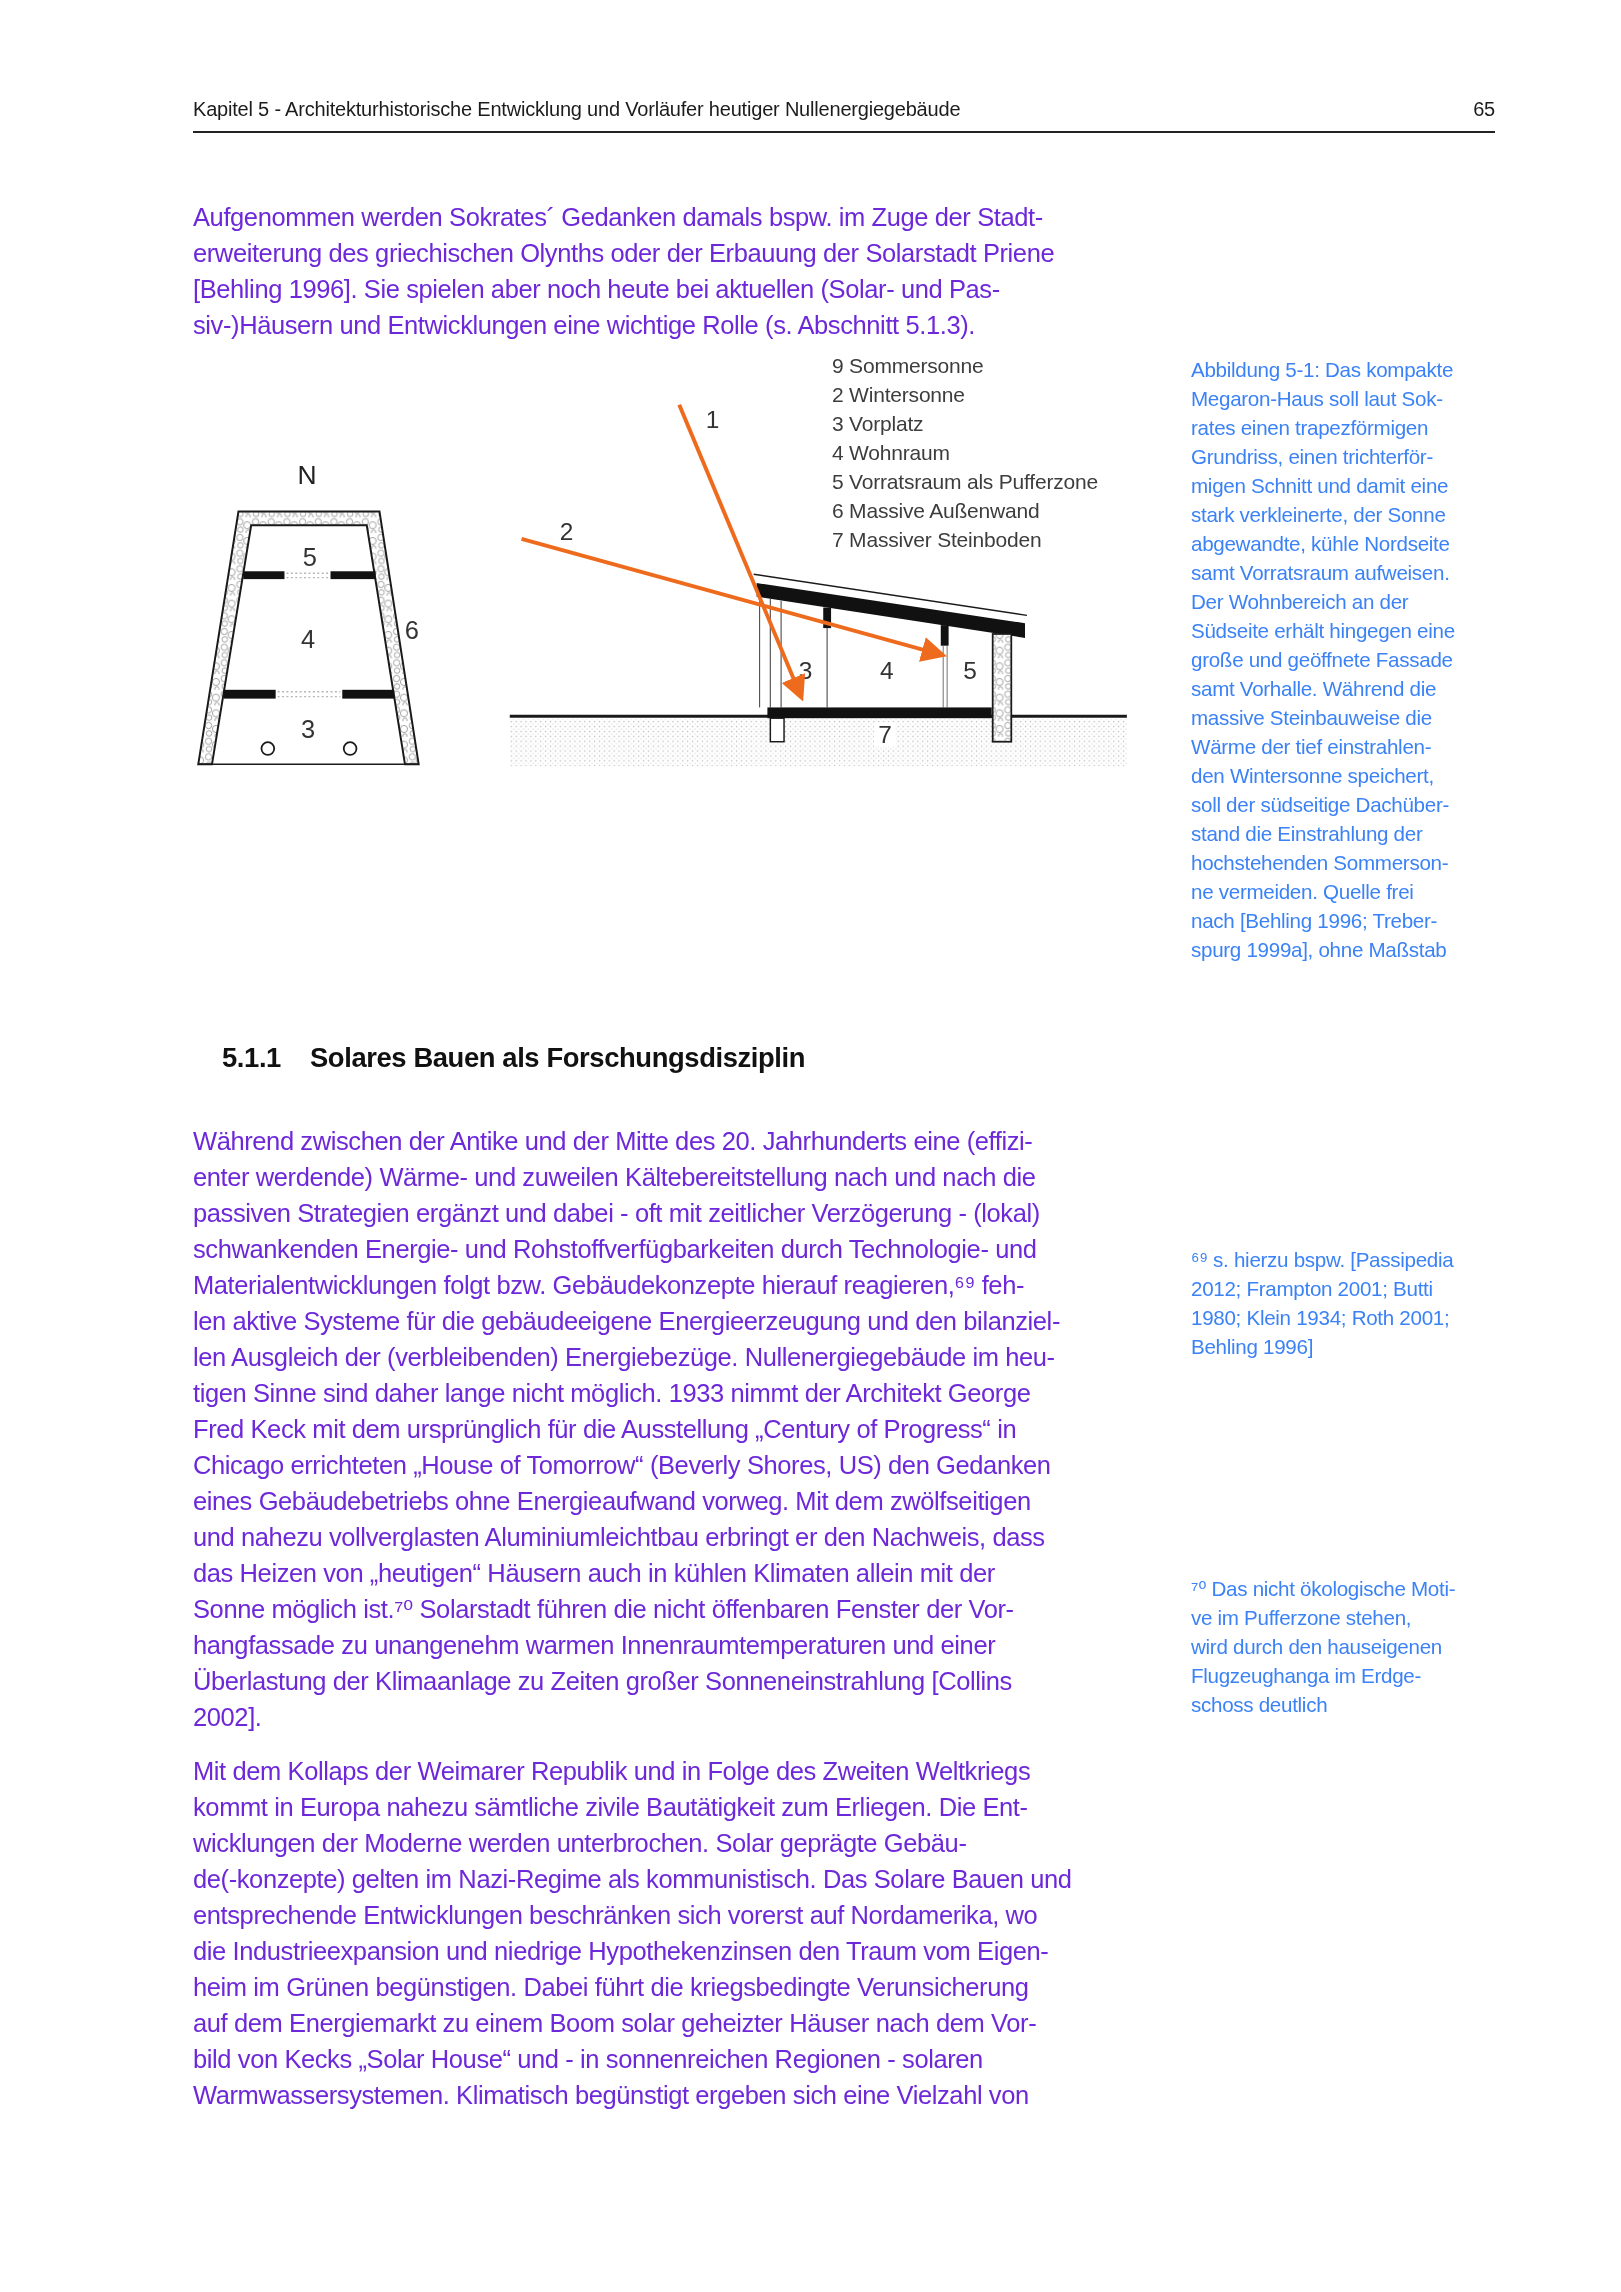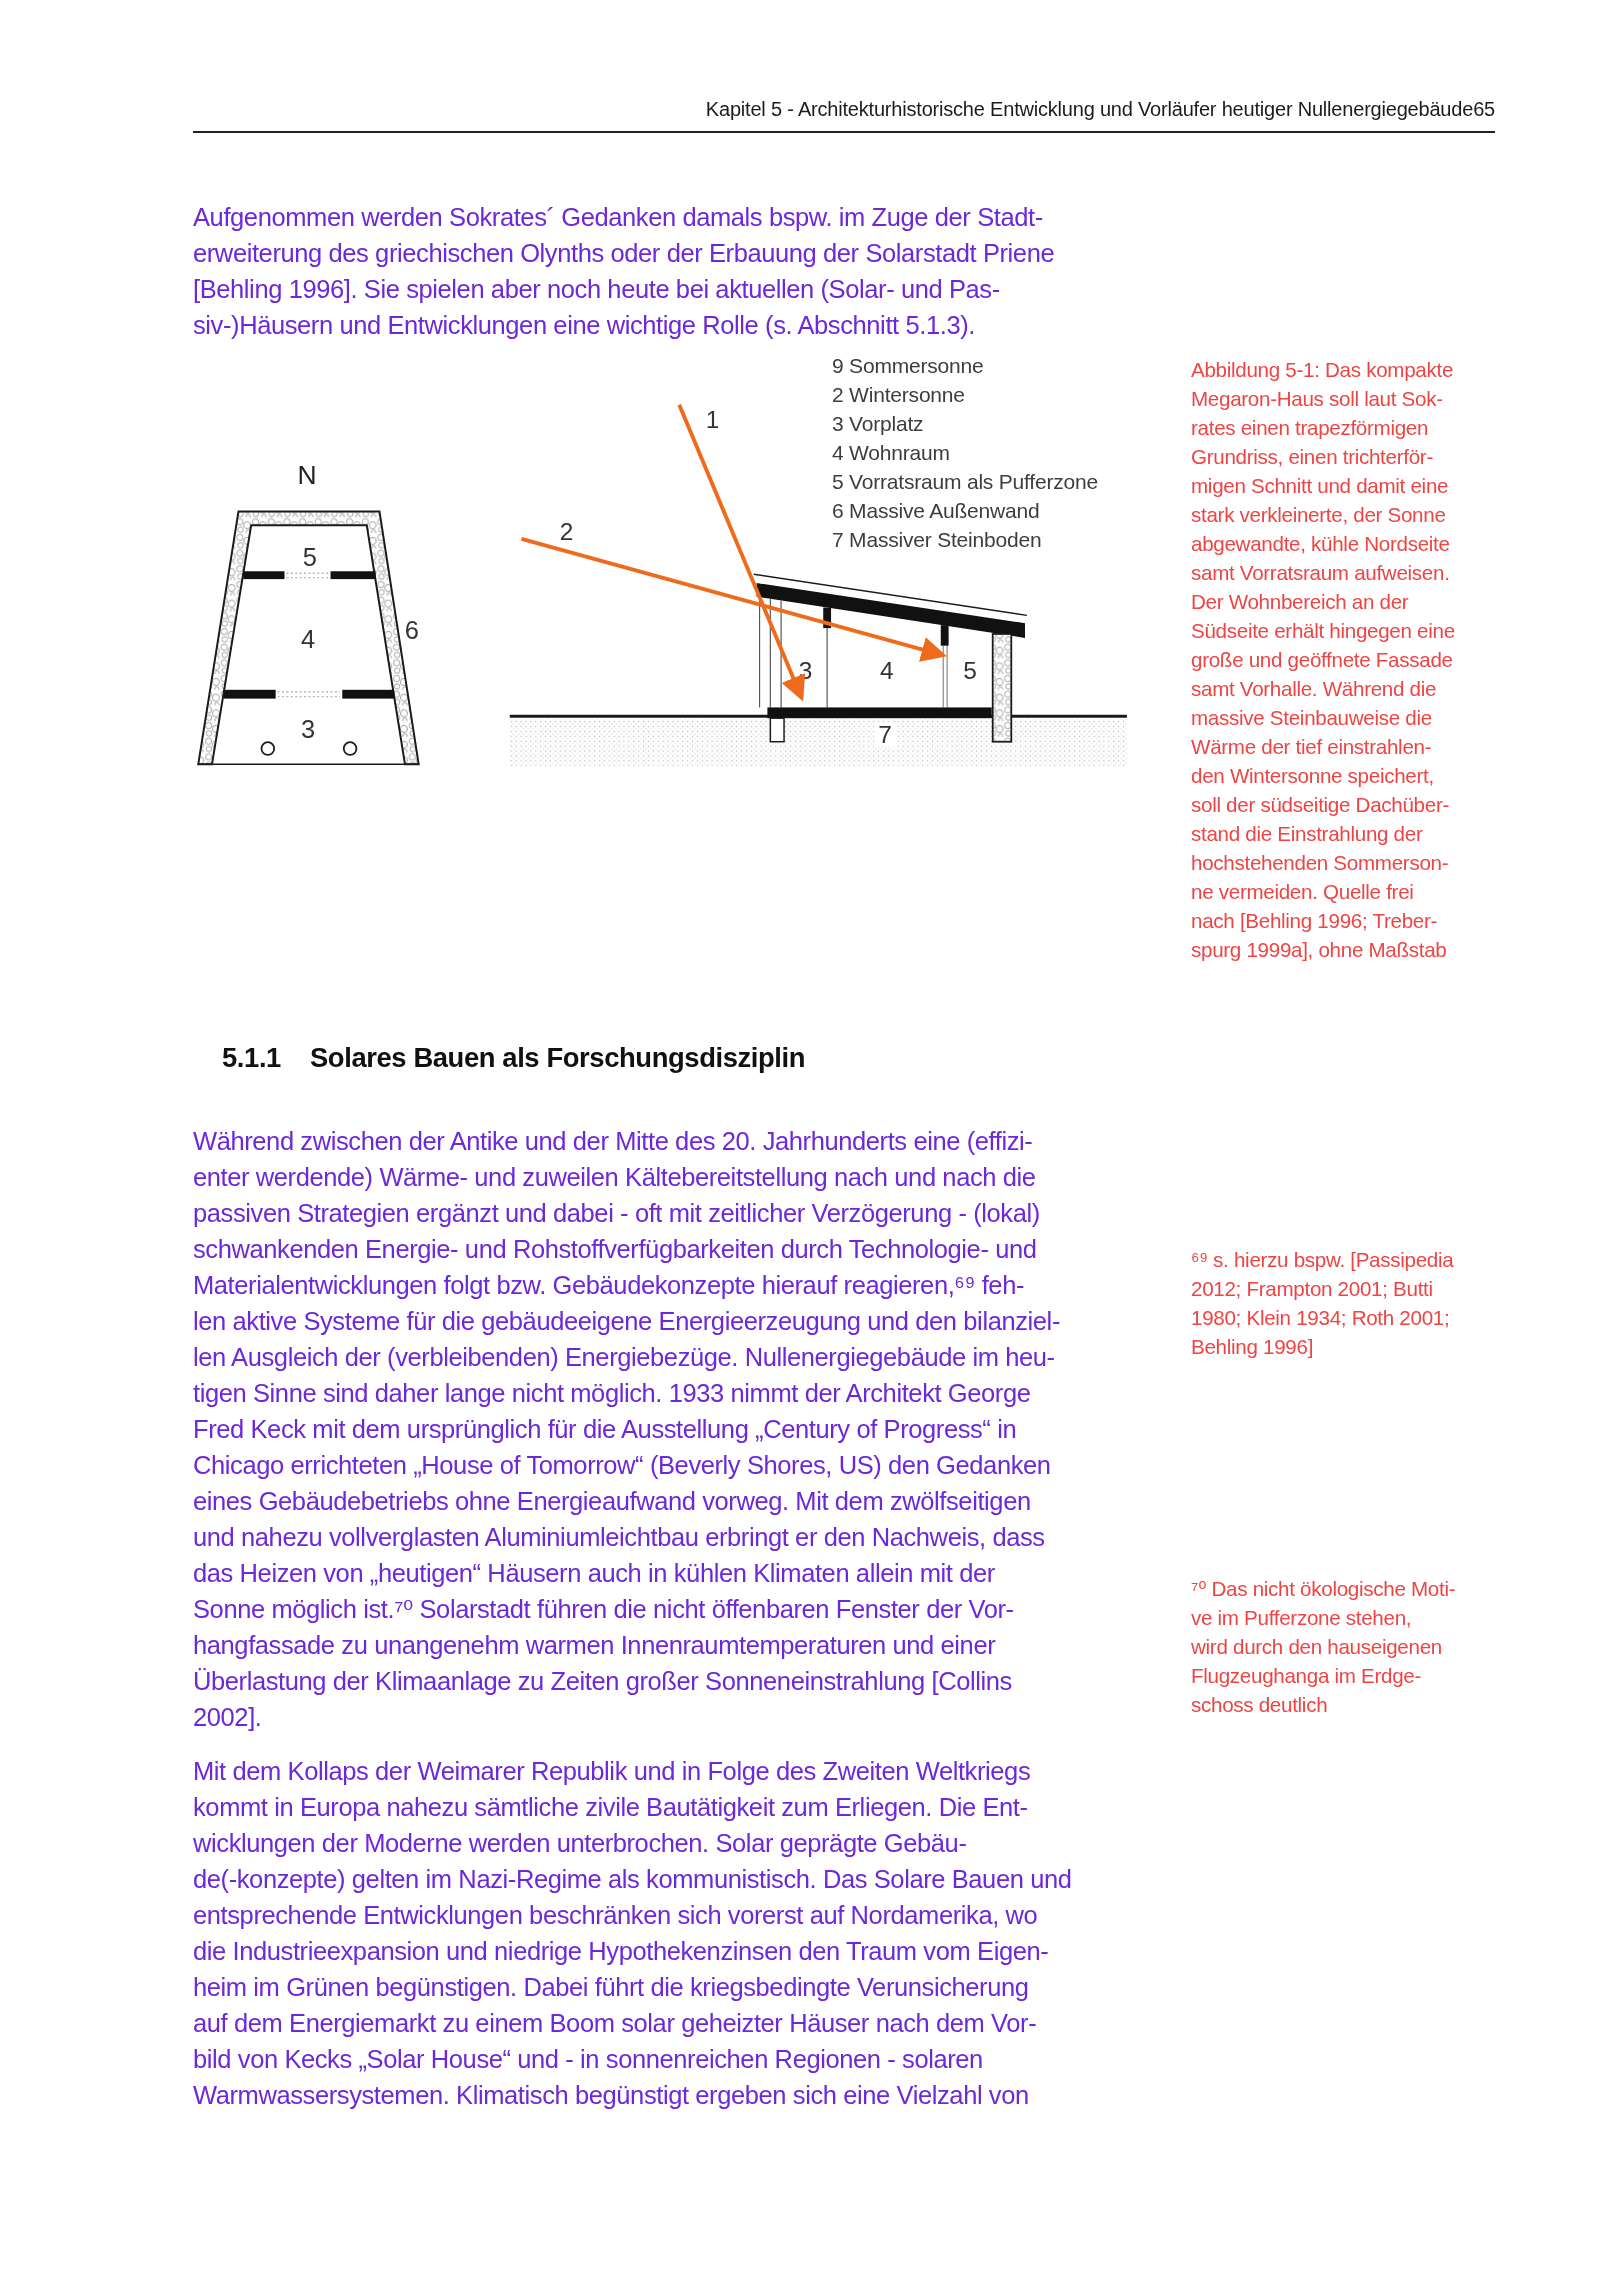--- a/index.html
+++ b/index.html
@@ -7,21 +7,21 @@
     position:relative;
     width:1621px;height:2293px;
     background:#ffffff;
     margin:0 auto;
     overflow:hidden;
     font-family:"Liberation Sans","DejaVu Sans",sans-serif;
     color:#151515;
   }
   .header{
     position:absolute;left:193px;top:98px;width:1302px;
-    display:flex;justify-content:flex-end;
+    display:flex;justify-content:space-between;
     font-size:20px;letter-spacing:-0.2px;color:#1c1c1c;
   }
   .rule{
     position:absolute;left:193px;top:131px;width:1302px;height:2px;background:#222;
   }
   .para{
     position:absolute;left:193px;
     font-size:25.5px;letter-spacing:-0.4px;color:#6d28d9;
   }
   .para .tline{line-height:36px;white-space:nowrap;}
@@ -35,21 +35,21 @@
   }
   .heading .secnum{display:inline-block;min-width:117px;text-align:center;}
   .figure-svg{position:absolute;left:191px;top:345px;}
   .legend{
     position:absolute;left:832px;top:351px;
     font-size:21px;letter-spacing:-0.2px;color:#3d3d3d;
   }
   .legend .tline{line-height:29px;white-space:nowrap;}
   .marginnote{
     position:absolute;left:1191px;width:323px;
-    font-size:20.6px;letter-spacing:-0.3px;color:#ef4444;
+    font-size:20.6px;letter-spacing:-0.3px;color:#3b82f6;
   }
   .marginnote .tline{line-height:29px;white-space:nowrap;}
   .caption{top:355px;}
   .fn69{top:1245px;}
   .fn70{top:1574px;}
   svg text{font-family:"Liberation Sans","DejaVu Sans",sans-serif;fill:#333;}
   svg text.nlabel{fill:#222;}
 </style>
 </head>
 <body>

